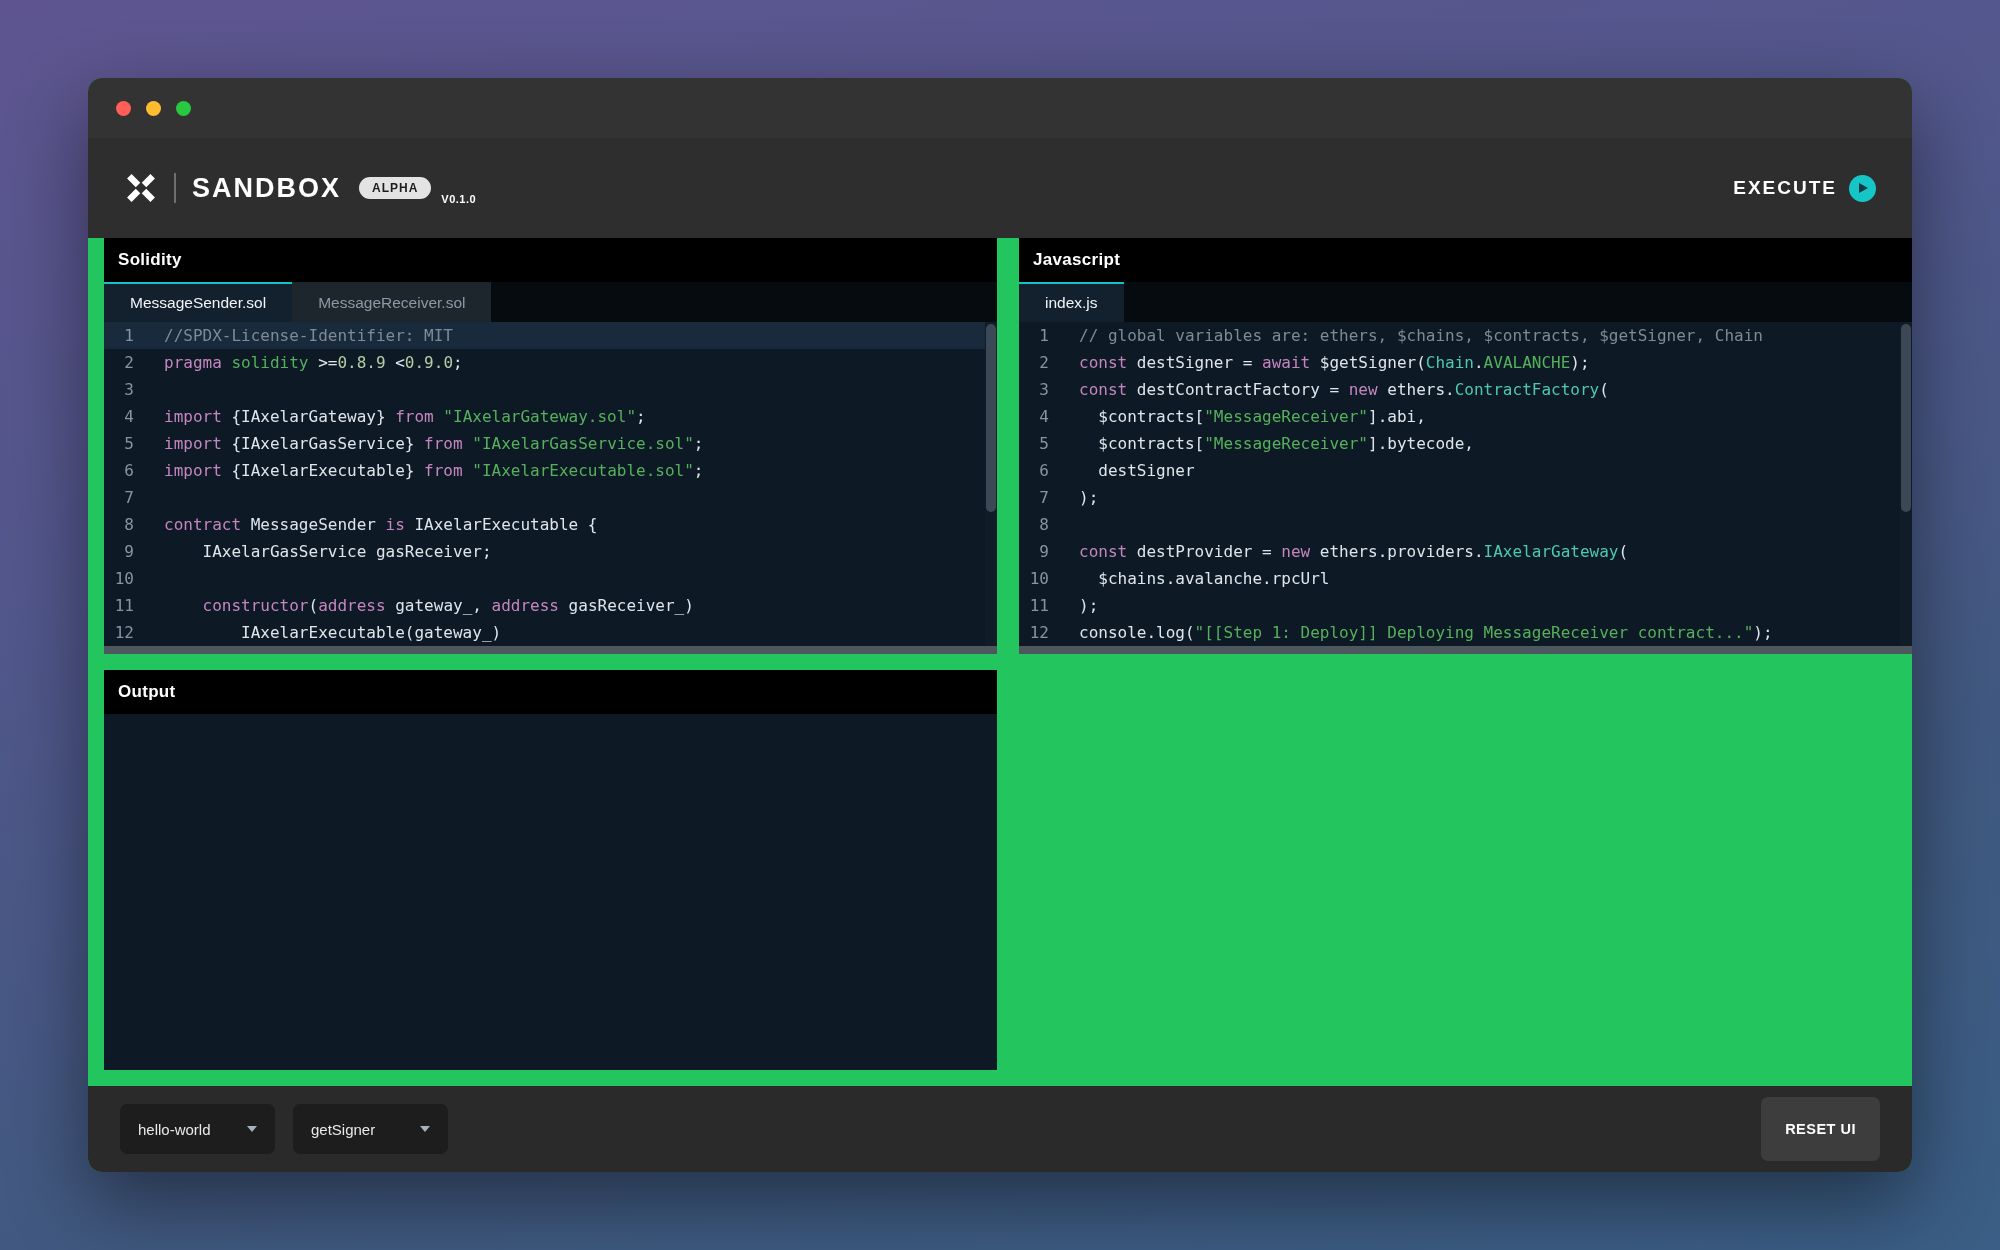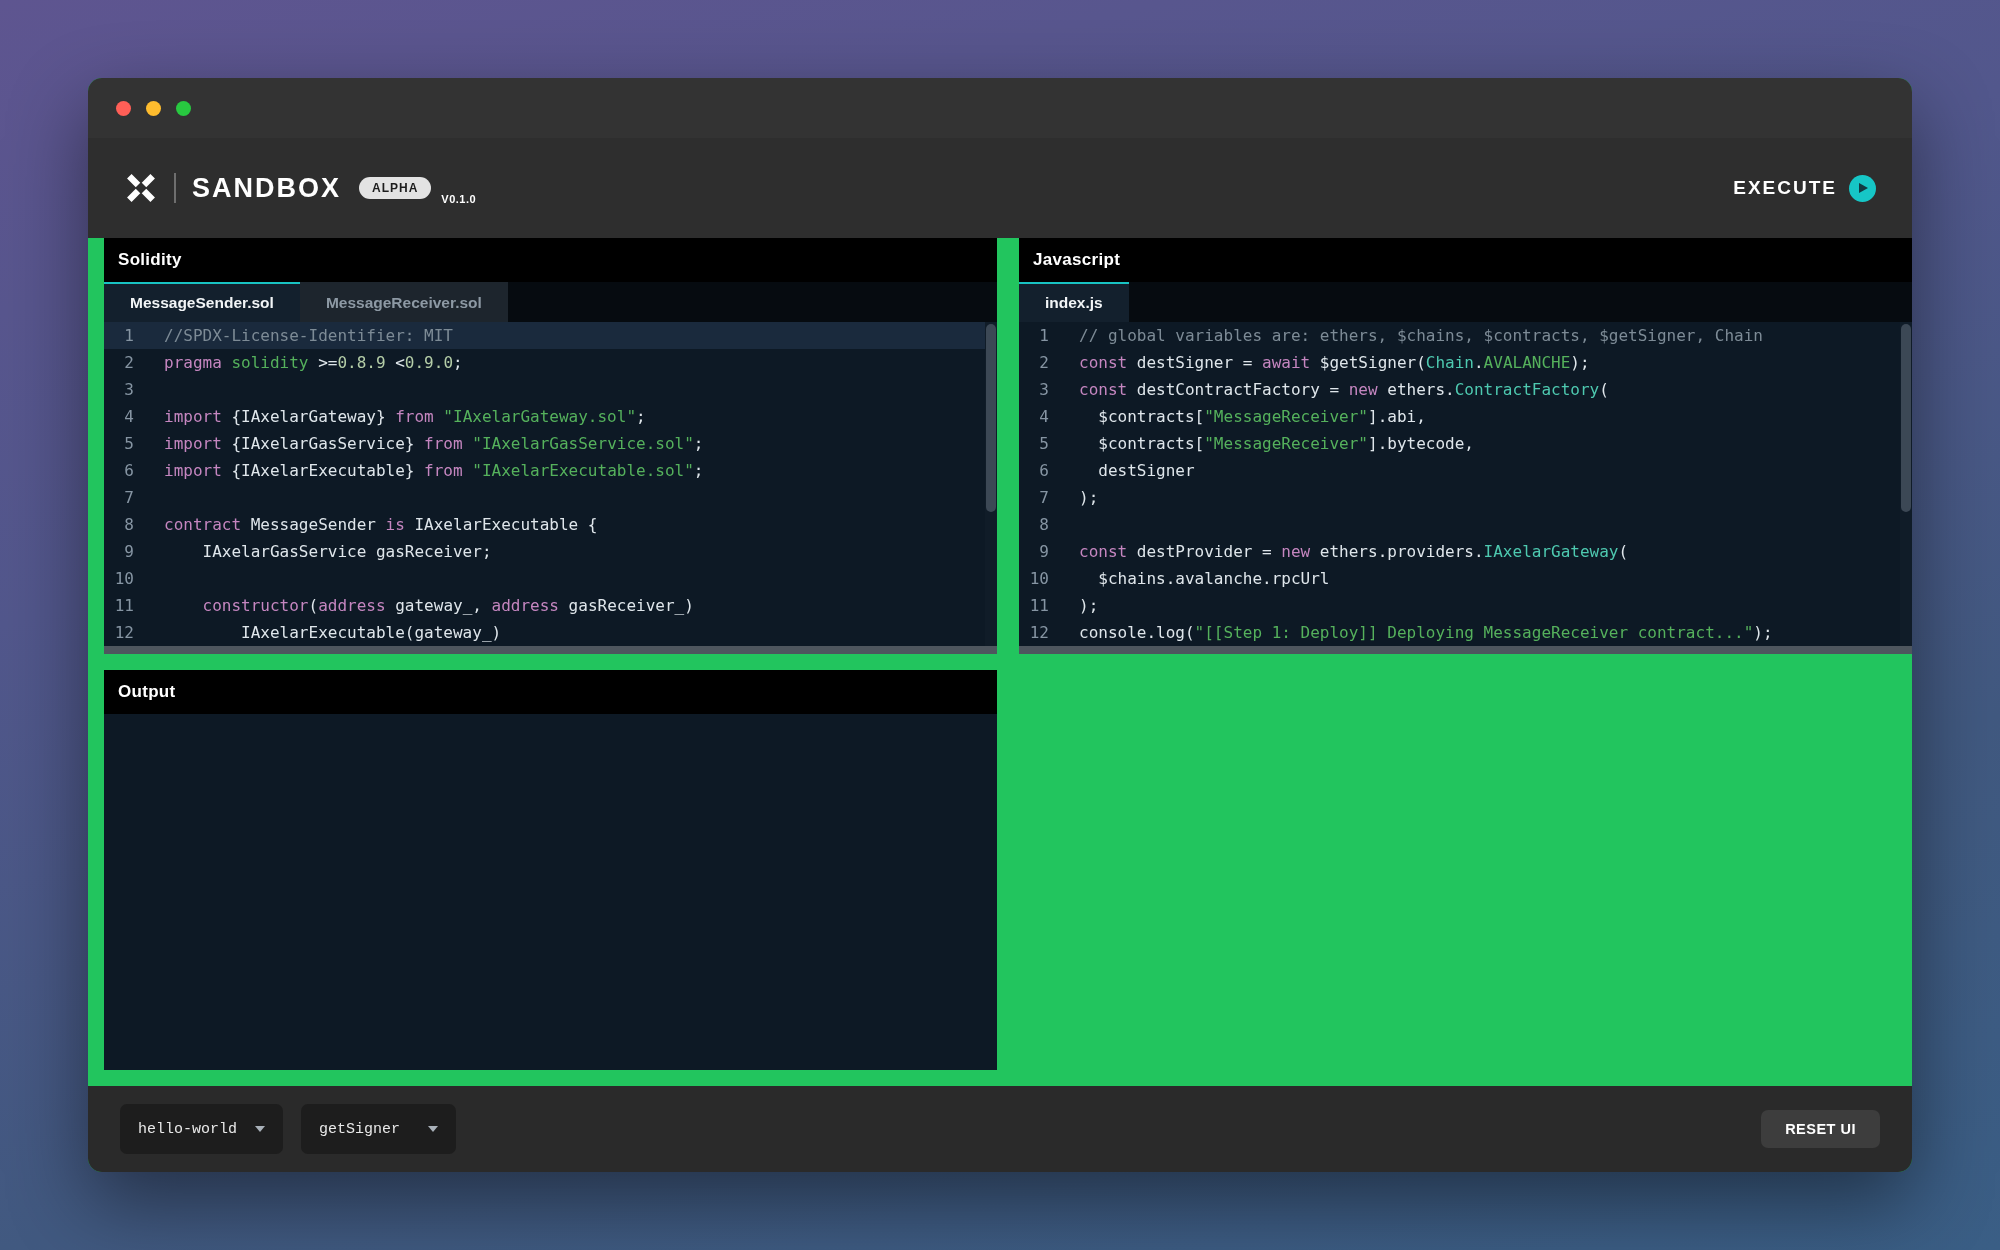--- a/index.html
+++ b/index.html
@@ -33,44 +33,44 @@
   .play-circle { width:27px; height:27px; border-radius:50%; background:#16c6c6; display:flex; align-items:center; justify-content:center; }
   .play-triangle { width:0; height:0; border-left:9px solid #123a42; border-top:5.5px solid transparent; border-bottom:5.5px solid transparent; margin-left:2px; }
   
   .main { flex:1; display:grid; grid-template-columns:1fr 1fr; grid-template-rows:416px 1fr;
           column-gap:22px; row-gap:16px; padding-bottom:16px;margin-left:16px; }
   .panel { display:flex; flex-direction:column; overflow:hidden; background:#2a2a2a; }
   .panel-header { height:44px; background:#000000; display:flex; align-items:center; padding-left:14px; flex-shrink:0; }
   .panel-title { color:#ffffff; font-weight:bold; font-size:17px; letter-spacing:.3px; }
   .tabbar { height:40px; background:#060b10; display:flex; flex-shrink:0; }
   .tab { padding:4px 26px; display:flex; align-items:center; font-size:15.5px; color:#8d99a4;
-         background:#1d252d; border-top:2px solid transparent; cursor:pointer; white-space:nowrap;font-weight:bold; }
+         background:#1d252d; border-top:2px solid transparent; cursor:pointer; white-space:nowrap; }
   .tab.active { background:#13202d; color:#f2f5f7; border-top:2px solid #18c3c3; }
   .code-area { position:relative; height:324px; background:#0d1925; overflow:hidden; flex-shrink:0; }
   .code-line { display:flex; height:27px; line-height:27px; font-family:"DejaVu Sans Mono", monospace; font-size:16px; white-space:pre; }
   .code-line.active { background:#1a2a3d; }
   .ln { width:46px; padding-right:16px; text-align:right; color:#8695a3; flex-shrink:0; }
   .code-text { padding-left:14px; }
   .tok-com { color:#7d8b96; }
   .tok-kw  { color:#c586c0; }
   .tok-str { color:#55b15c; }
   .tok-type{ color:#4ec9b0; }
   .tok-def { color:#dfe6eb; }
   .tok-num { color:#b5cea8; }
   .vscroll { position:absolute; right:0; top:0; bottom:0; width:12px; background:#101c28; }
   .vthumb { position:absolute; right:1px; top:2px; width:10px; height:58%; background:#3c4855; border-radius:5px; }
   .hscroll { height:8px; background:#4e565e; flex-shrink:0; }
   .panel-body { flex:1; background:#0d1925; }
   
   .footer { height:86px; background:#2a2a2a; display:flex; align-items:center; padding:0 32px; gap:18px; flex-shrink:0; }
   .dropdown { height:50px; min-width:155px; background:#1d1d1d; border-radius:7px; display:flex; align-items:center;
-              justify-content:space-between; padding:0 18px; cursor:pointer;font-family:Liberation Mono, monospace; }
+              justify-content:space-between; padding:0 18px; cursor:pointer; }
   .dd-value { color:#e9e9e9; font-size:15px; }
   .chev { width:0; height:0; border-left:5px solid transparent; border-right:5px solid transparent; border-top:6px solid #a9b1b9; margin-left:18px; }
-  .reset-btn { margin-left:auto; height:38px; padding:0 24px; background:#3d3d3d; border:none; border-radius:7px;
+  .reset-btn { margin-left:auto; height:64px; padding:0 24px; background:#3d3d3d; border:none; border-radius:7px;
                color:#ffffff; font-family:"Liberation Sans", sans-serif; font-size:14.5px; font-weight:600; letter-spacing:.5px; cursor:pointer; }
 </style>
 </head>
 <body>
 
 <div class="window">
 
   <div class="titlebar">
     <span class="light red"></span>
     <span class="light yellow"></span>

